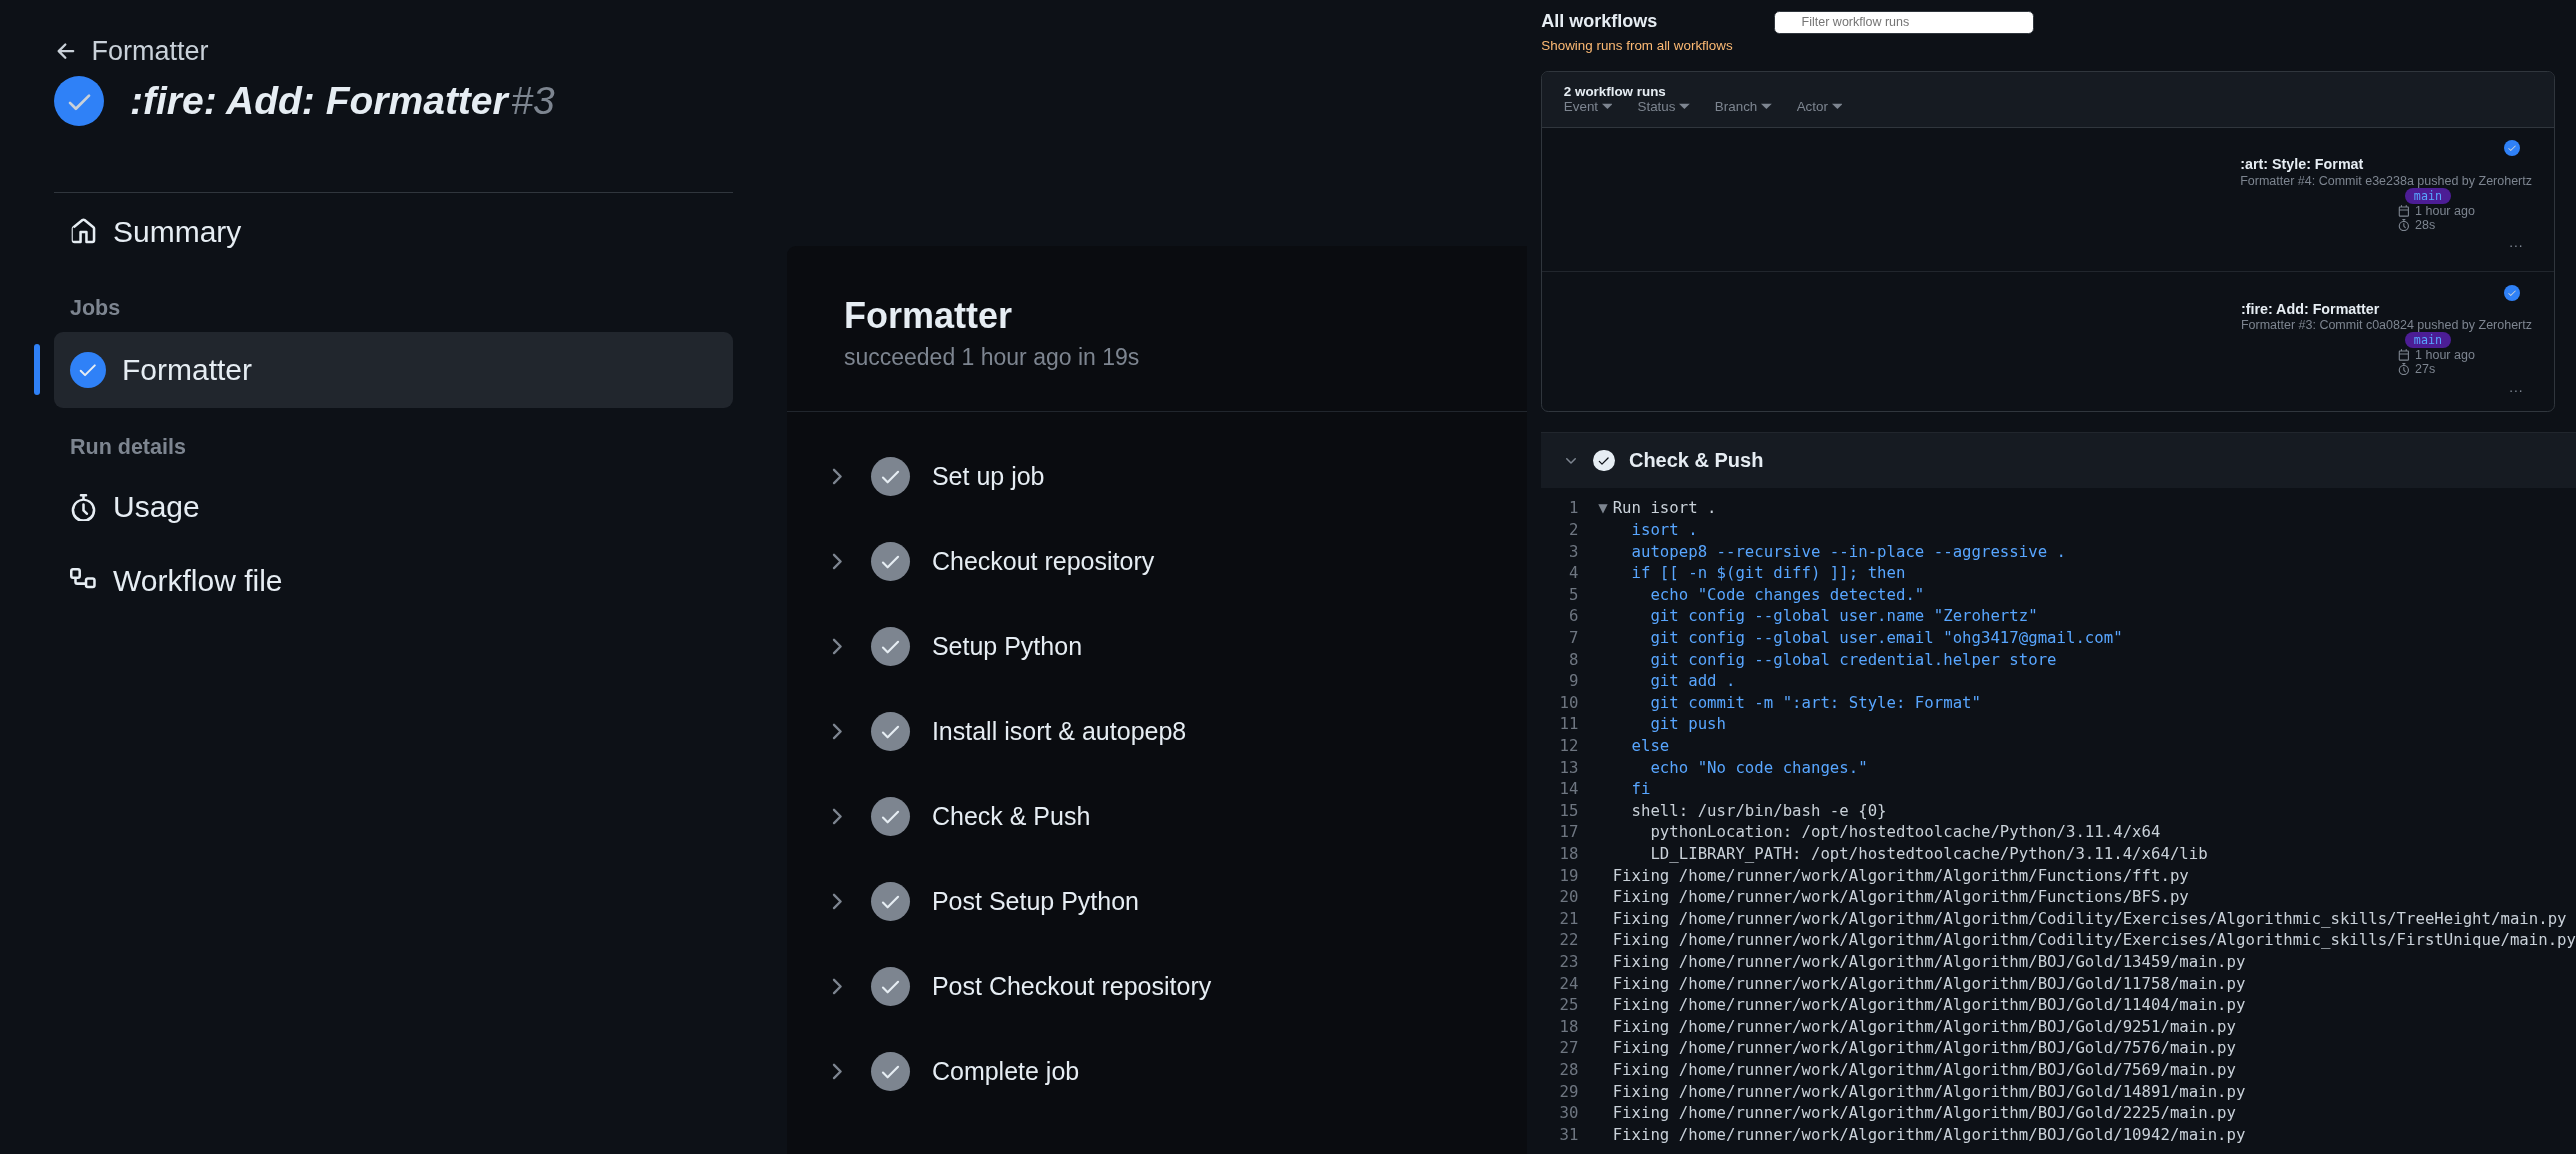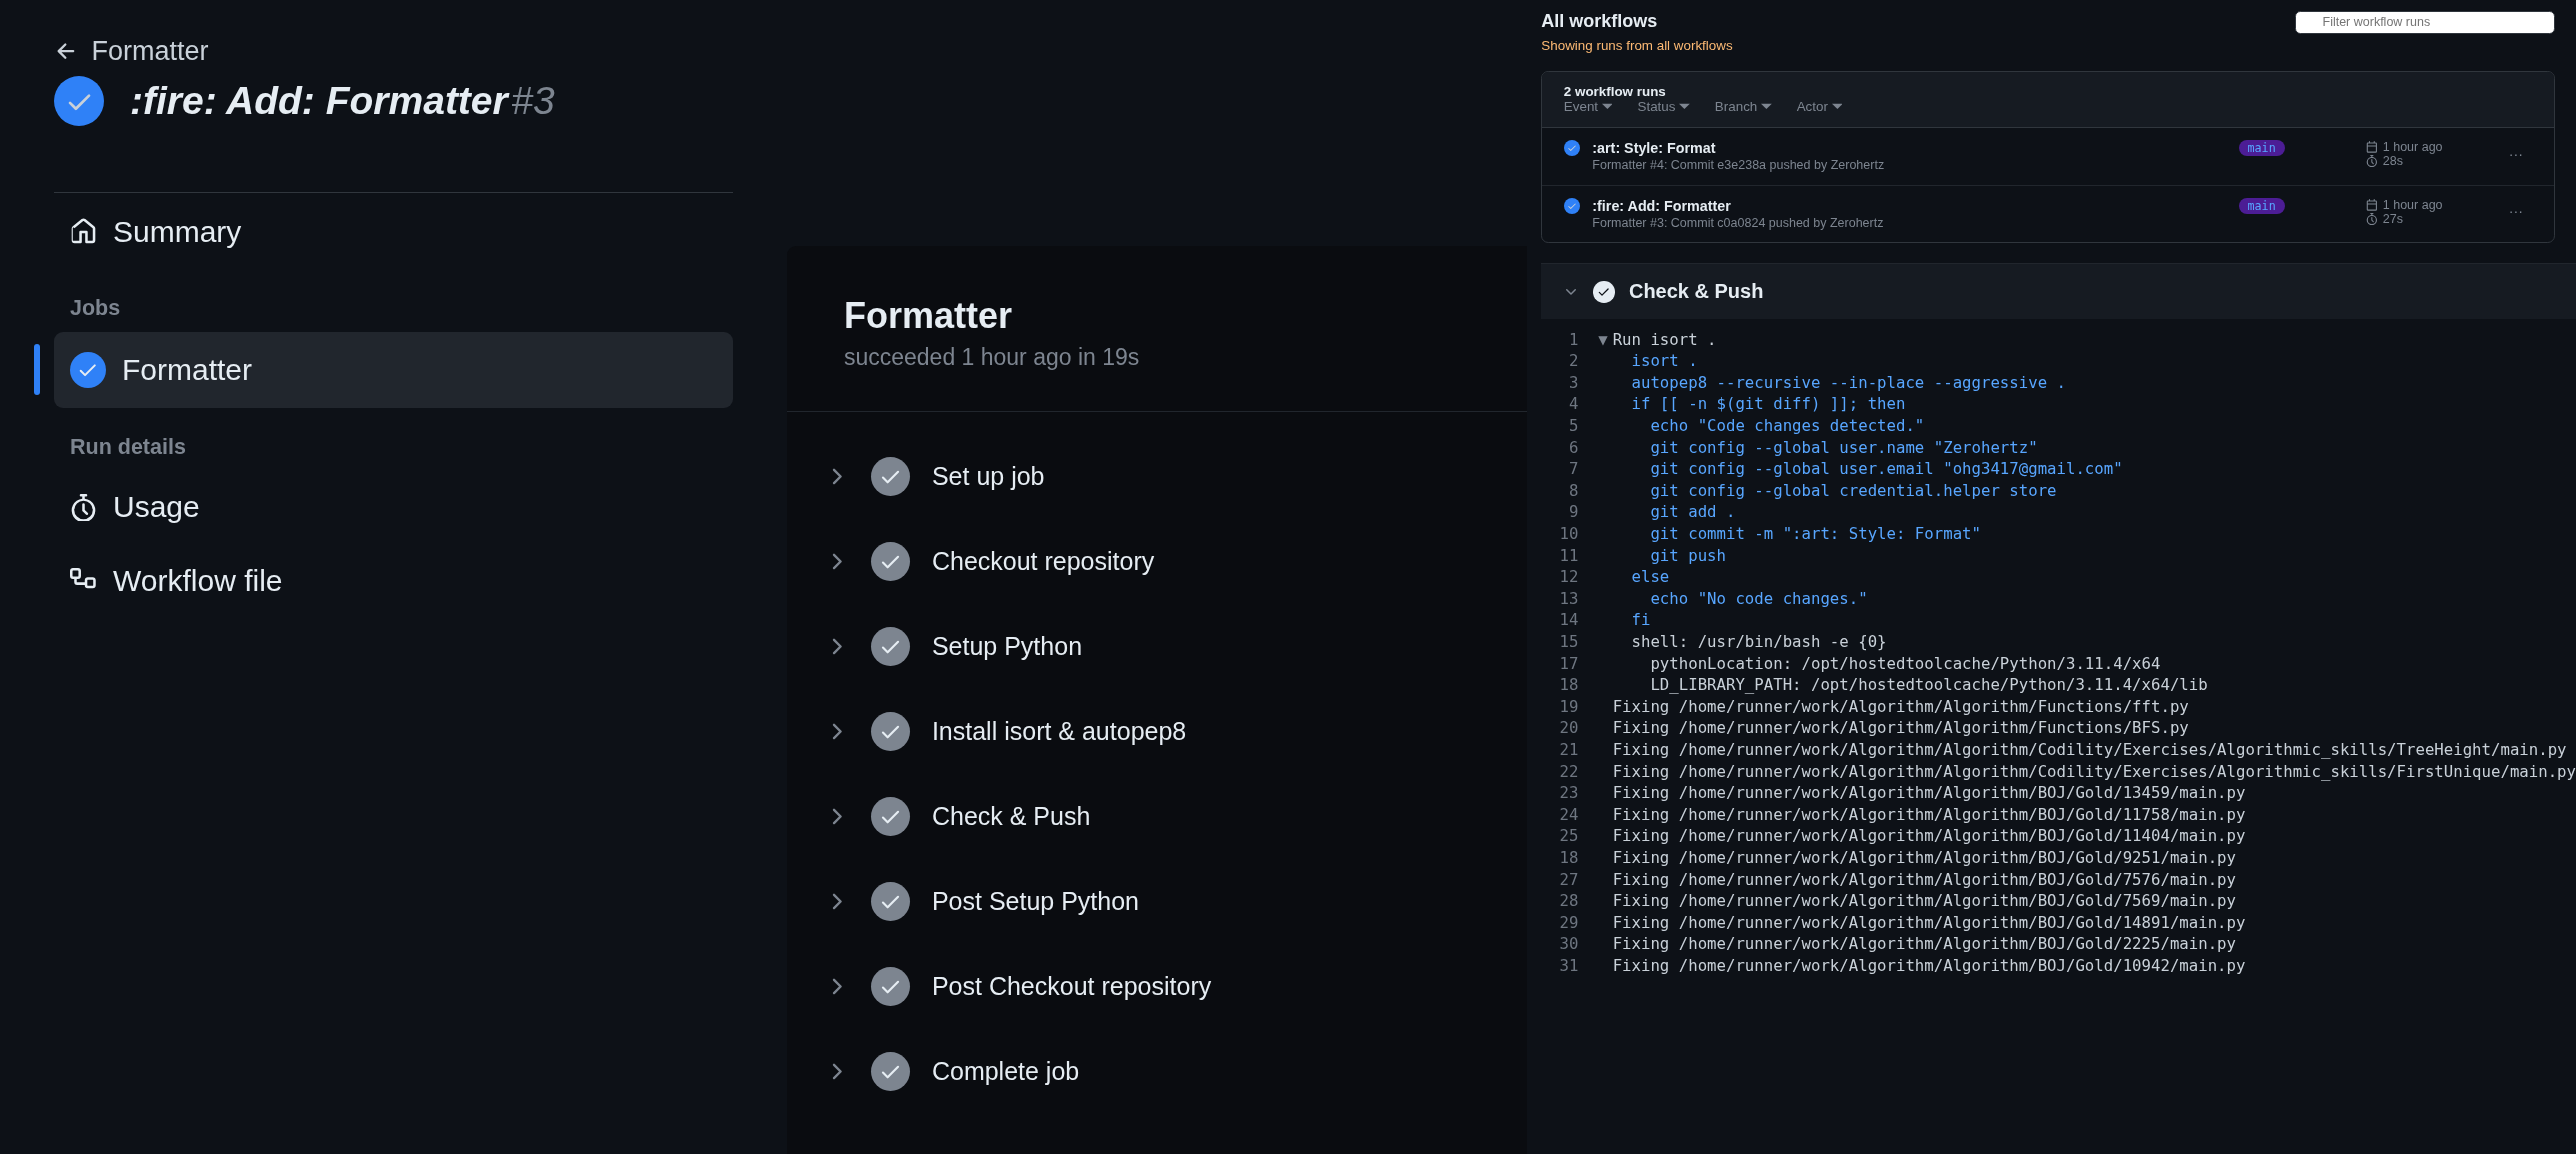--- a/index.html
+++ b/index.html
@@ -142,21 +142,21 @@
   .right-panel {
     flex: 1;
     display: flex;
     flex-direction: column;
     background: #0d1117;
     padding-left: 14.3px;
   }
   .right-header {
     padding: 10.8px 21.5px 7.2px 0;
     display: flex;
-    justify-content: space-between;
+    justify-content: flex-start;
     align-items: flex-start;
     gap: 41px;
   }
   .rh-title {
     font-size: 18px;
     font-weight: 600;
     color: #e6edf3;
   }
   .rh-sub {
     font-size: 13.4px;
@@ -191,23 +191,24 @@
     background: #161b22;
     border-bottom: 0.9px solid #30363d;
     font-size: 13.4px;
     flex-direction: column;
   }
   .runs-count { font-weight: 600; color: #e6edf3; }
   .run-filters { display: flex; gap: 25px; color: #7d8590; }
   .run-filter-item { display: flex; align-items: center; gap: 3.6px; }
   .run-row {
     display: flex;
-    align-items: flex-start;
+    align-items: flex-end;
     padding: 12.5px 21.5px;
     border-top: 0.9px solid #21262d;
+    flex-direction: column;
   }
   .run-row:first-of-type { border-top: none; }
   .run-status-dot {
     width: 16px; height: 16px; border-radius: 50%;
     background: #2f81f7;
     display: flex; align-items: center; justify-content: center;
     margin-right: 12.5px;
     flex-shrink: 0;
   }
   .run-status-dot svg { width: 10px; height: 10px; }

